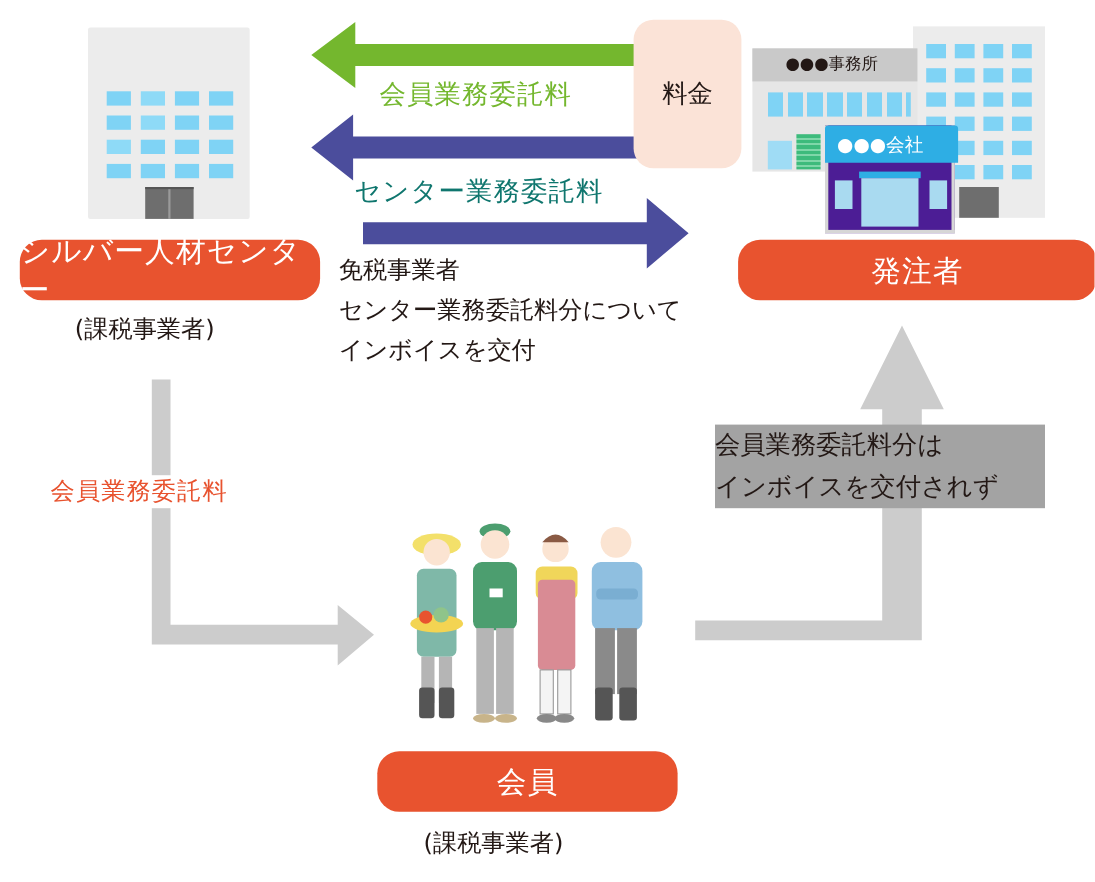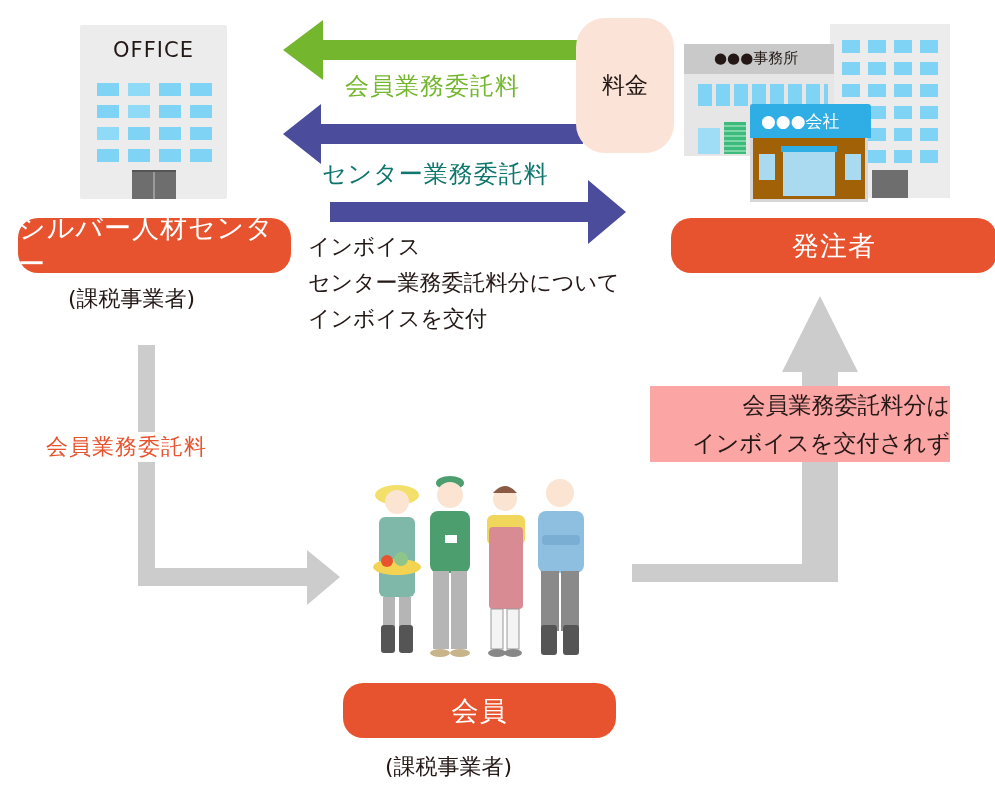--- a/index.html
+++ b/index.html
@@ -10,21 +10,20 @@
     position: absolute; background: #e8532f; color: #ffffff; border-radius: 20px;
     display: flex; align-items: center; justify-content: center; font-size: 27px; letter-spacing: 1px;
   }
   .txt { position: absolute; white-space: nowrap; }
   svg { position: absolute; overflow: visible; }
 </style>
 </head>
 <body>
 
 <div class="abs" style="left:80px;top:25px;width:147px;height:174px;background:#ececec;border-radius:2px;">
-  <div class="txt" style="left:0;width:147px;top:13px;text-align:center;font-size:21px;letter-spacing:1px;">OFFICE</div>
   <div class="abs" style="left:17px;top:58px;width:116px;">
     <div style="display:grid;grid-template-columns:repeat(4,22px);gap:9px 9px;">
       <div style="height:13px;background:#7fd3f5"></div>
         <div style="height:13px;background:#8edaf7"></div>
         <div style="height:13px;background:#7fd3f5"></div>
         <div style="height:13px;background:#7fd3f5"></div>
       <div style="height:13px;background:#7fd3f5"></div>
         <div style="height:13px;background:#8edaf7"></div>
         <div style="height:13px;background:#7fd3f5"></div>
         <div style="height:13px;background:#7fd3f5"></div>
@@ -53,25 +52,25 @@
 
 <svg style="left:283px;top:104px;" width="300" height="60">
   <polygon points="0,30 38,0 38,20 300,20 300,40 38,40 38,60" fill="#4b4d9c"></polygon>
 </svg>
 <div class="txt" style="left:322px;top:158px;font-size:24px;color:#0f766e;letter-spacing:1px;">センター業務委託料</div>
 
 <svg style="left:330px;top:180px;" width="296" height="64">
   <polygon points="0,22 258,22 258,0 296,32 258,64 258,42 0,42" fill="#4b4d9c"></polygon>
 </svg>
 
-<div class="abs" style="left:576px;top:18px;width:98px;height:135px;background:#fbe3d7;border-radius:29px;display:flex;align-items:center;justify-content:center;">
+<div class="abs" style="left:576px;top:18px;width:98px;height:135px;background:#fbe3d7;border-radius:18px;display:flex;align-items:center;justify-content:center;">
   <span style="font-size:23px;">料金</span>
 </div>
 
-<div class="txt" style="left:308px;top:232px;font-size:22px;line-height:30px;">インボイス</div>
+<div class="txt" style="left:308px;top:232px;font-size:22px;line-height:30px;">免税事業者</div>
 <div class="txt" style="left:308px;top:268px;font-size:22px;line-height:30px;">センター業務委託料分について</div>
 <div class="txt" style="left:308px;top:304px;font-size:22px;line-height:30px;">インボイスを交付</div>
 
 <div class="abs" style="left:684px;top:24px;width:270px;height:184px;">
 
   <div class="abs" style="left:146px;top:0;width:120px;height:174px;background:#ececec;">
     <div style="position:absolute;left:12px;top:16px;display:grid;grid-template-columns:repeat(4,18px);gap:9px 8px;">
       <div style="height:13px;background:#7fd3f5"></div>
         <div style="height:13px;background:#7fd3f5"></div>
         <div style="height:13px;background:#7fd3f5"></div>
@@ -101,41 +100,41 @@
   </div>
 
   <div class="abs" style="left:0;top:20px;width:150px;height:112px;background:#e6e6e6;">
     <div style="position:absolute;left:0;top:0;width:150px;height:30px;background:#c9c9c9;"></div>
     <div class="txt" style="left:30px;top:5px;font-size:15px;">●●●事務所</div>
     <div style="position:absolute;left:14px;top:40px;width:130px;height:22px;background:repeating-linear-gradient(90deg,#7fd3f5 0 14px,#e6e6e6 14px 18px);"></div>
     <div style="position:absolute;left:14px;top:84px;width:22px;height:26px;background:#9fdcf5;"></div>
     <div style="position:absolute;left:40px;top:78px;width:22px;height:32px;background:repeating-linear-gradient(180deg,#3dbb7c 0 3px,#7fd7a9 3px 5px);"></div>
   </div>
 
-  <div class="abs" style="left:66px;top:80px;width:118px;height:98px;background:#a16207;border:3px solid #d6d6d6;border-top:none;">
+  <div class="abs" style="left:66px;top:90px;width:118px;height:98px;background:#4c1d95;border:3px solid #d6d6d6;border-top:none;">
     <div style="position:absolute;left:-3px;top:0;width:121px;height:34px;background:#2eaee4;border-radius:3px 3px 0 0;"></div>
     <div class="txt" style="left:8px;top:6px;font-size:17px;color:#ffffff;">●●●会社</div>
     <div style="position:absolute;left:28px;top:42px;width:56px;height:6px;background:#2eaee4;"></div>
     <div style="position:absolute;left:30px;top:48px;width:52px;height:44px;background:#a9daf0;"></div>
     <div style="position:absolute;left:6px;top:50px;width:16px;height:26px;background:#a9daf0;"></div>
     <div style="position:absolute;left:92px;top:50px;width:16px;height:26px;background:#a9daf0;"></div>
   </div>
 </div>
 
 <div class="pill" style="left:671px;top:218px;width:326px;height:55px;">発注者</div>
 
 <svg style="left:138px;top:345px;" width="205" height="270">
   <polygon points="0,0 17,0 17,223 169,223 169,205 202,232 169,260 169,241 0,241" fill="#cccccc"></polygon>
 </svg>
 <div class="txt" style="left:46px;top:432px;font-size:22px;color:#e8532f;background:#ffffff;letter-spacing:1px;">会員業務委託料</div>
 
 <svg style="left:632px;top:296px;" width="220" height="294">
   <polygon points="0,268 170,268 170,76 150,76 188,0 226,76 206,76 206,286 0,286" fill="#cccccc"></polygon>
 </svg>
-<div class="abs" style="left:650px;top:386px;width:300px;background:#fca5a5;text-align:right;font-size:23px;line-height:38px;">
+<div class="abs" style="left:650px;top:386px;width:300px;background:#a3a3a3;text-align:left;font-size:23px;line-height:38px;">
   <div>会員業務委託料分は</div>
   <div>インボイスを交付されず</div>
 </div>
 
 <svg style="left:365px;top:475px;" width="225" height="190" viewBox="0 0 225 190">
 
   <g>
     <ellipse cx="32" cy="20" rx="22" ry="10" fill="#f3e06a"></ellipse>
     <circle cx="32" cy="27" r="12" fill="#fbe4d2"></circle>
     <rect x="14" y="42" width="36" height="80" rx="6" fill="#7fb8a8"></rect>

